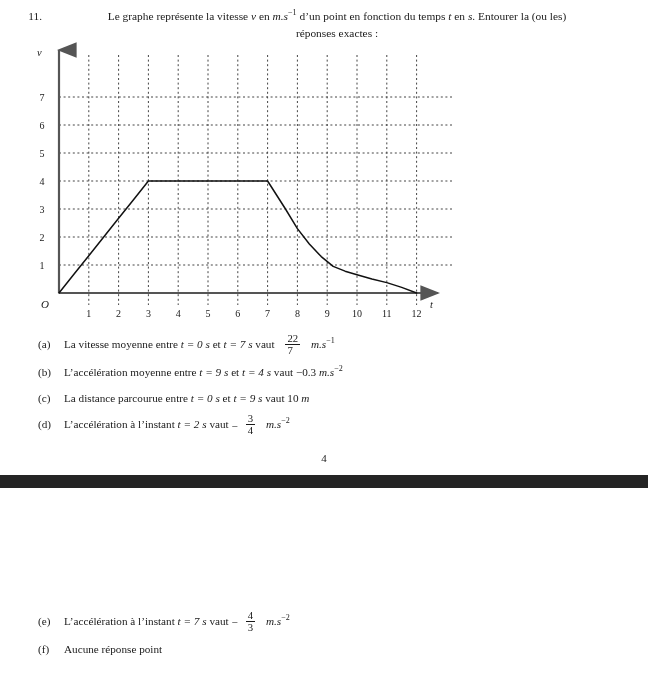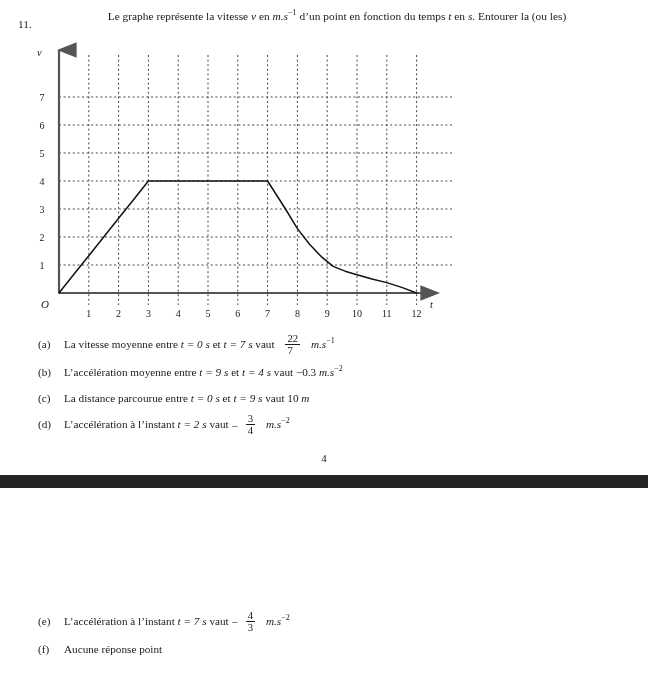--- a/index.html
+++ b/index.html
@@ -25,23 +25,23 @@
     position: absolute;
     left: 18px;
     top: 8px;
     width: 612px;
     font-size: 11.4px;
     line-height: 16.5px;
   }
   .q-num {
     position: absolute;
     left: 0;
-    top: 8px;
+    top: 0;
     width: 24px;
-    text-align: left;
+    text-align: right;
   }
   .q-text {
     margin-left: 26px;
     text-align: center;
   }
   .it { font-style: italic; }
   sup.exp {
     font-size: 0.72em;
     vertical-align: super;
     line-height: 0;
@@ -127,20 +127,21 @@
 </style>
 </head>
 <body>
 
 <div class="page">
 
   <div class="question-block">
     <span class="q-num">11.</span>
     <div class="q-text">
       <span>Le graphe représente la vitesse </span><span class="it">v</span><span> en </span><span class="it">m.s</span><sup class="exp">−1</sup><span> d’un point en fonction du temps </span><span class="it">t</span><span> en </span><span class="it">s</span><span>. Entourer la (ou les)</span>
+      <div>réponses exactes :</div>
     </div>
   </div>
 
   <div class="graph">
     <svg width="480" height="285" viewBox="0 0 480 285">
       <defs>
         <marker id="arrowRight" markerWidth="9" markerHeight="7" refX="8" refY="3.5" orient="auto">
           <polygon points="0 0, 9 3.5, 0 7" fill="#555555"></polygon>
         </marker>
         <marker id="arrowUp" markerWidth="7" markerHeight="9" refX="3.5" refY="1" orient="auto">

